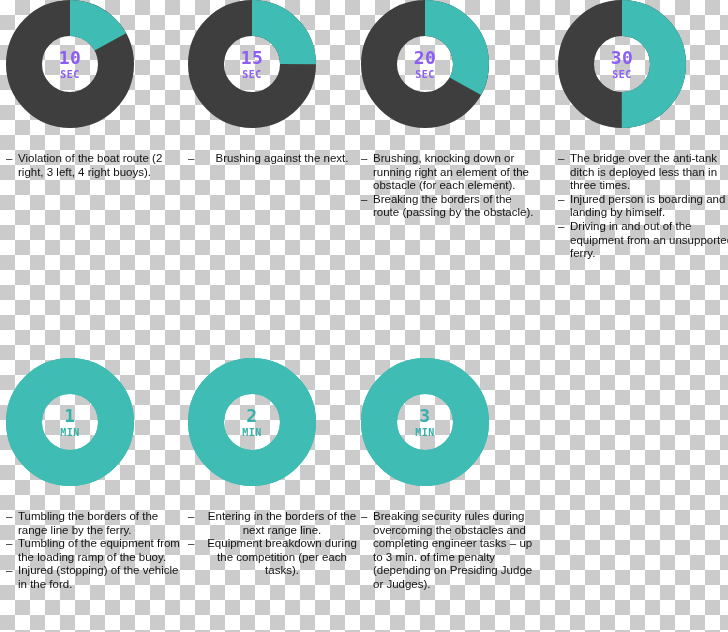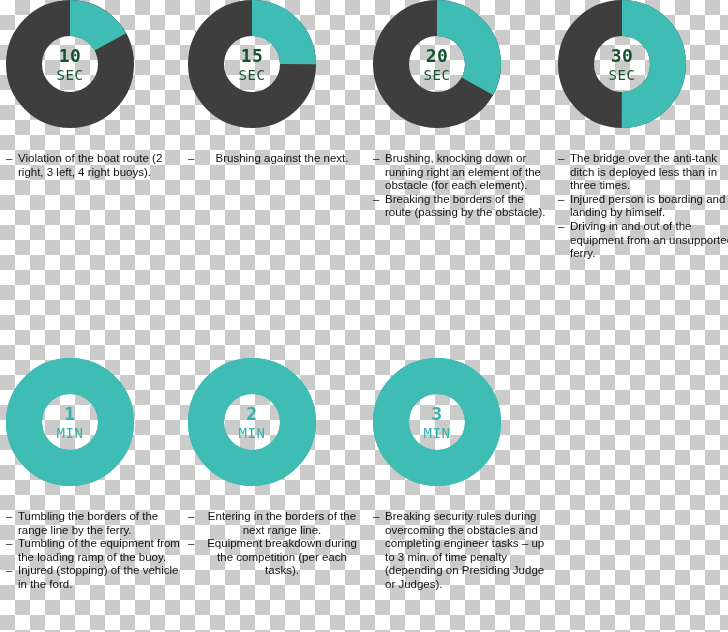--- a/index.html
+++ b/index.html
@@ -36,21 +36,21 @@
   .row-penalties-seconds { top: 0; }
   .row-penalties-minutes { top: 358px; }
 
   .cell {
     position: absolute;
     top: 0;
     width: 182px;
   }
   .cell.col0 { left: 0px; }
   .cell.col1 { left: 182px; text-align: center; }
-  .cell.col2 { left: 367px; }
+  .cell.col2 { left: 355px; }
   .cell.col3 { left: 552px; }
 
   .donut-wrap {
     position: relative;
     width: 128px;
     height: 128px;
     margin-left: 6px;
   }
 
   .donut {
@@ -76,28 +76,28 @@
   }
 
   .donut-value {
     font-family: "DejaVu Sans Mono", monospace;
     font-weight: bold;
     font-size: 18px;
     letter-spacing: 0.5px;
   }
   .donut-unit {
     font-family: "DejaVu Sans Mono", monospace;
-    font-weight: normal;
-    font-size: 14px;
+    font-weight: bold;
+    font-size: 10px;
     letter-spacing: 0.5px;
     margin-top: 3px;
   }
 
   .label-dark .donut-value,
-  .label-dark .donut-unit { color: #14532d; }
+  .label-dark .donut-unit { color: #8b5cf6; }
 
   .label-teal .donut-value,
   .label-teal .donut-unit { color: #35b0aa; }
 
   .notes {
     position: absolute;
     left: 6px;
     width: 176px;
     font-family: "Liberation Sans", sans-serif;
     font-size: 11.5px;

